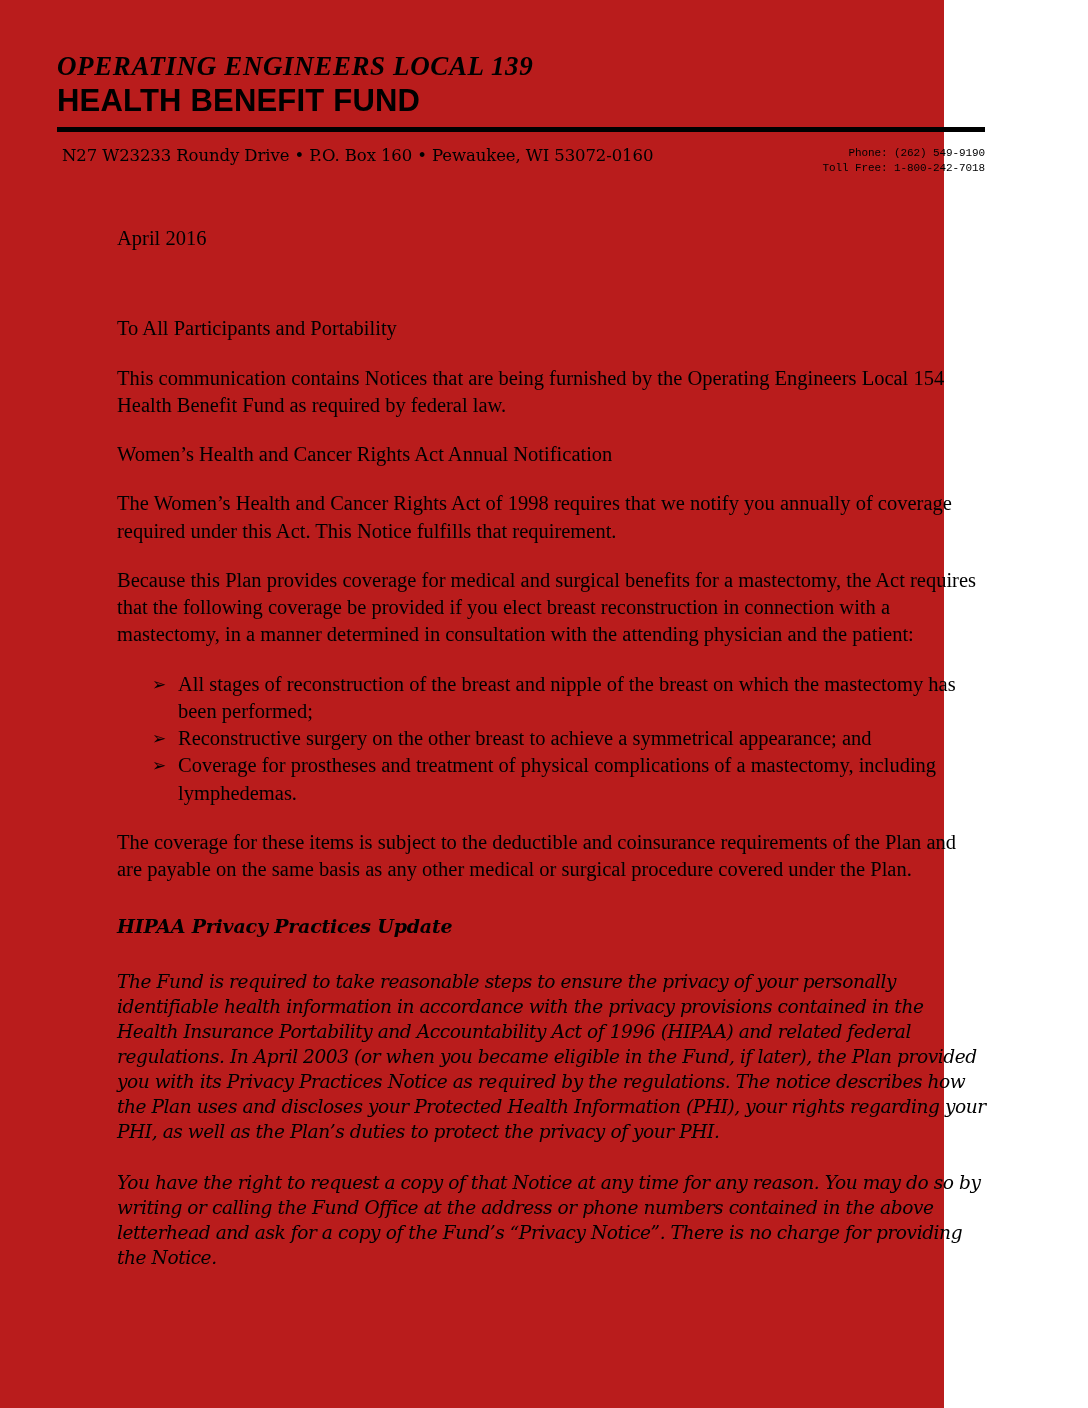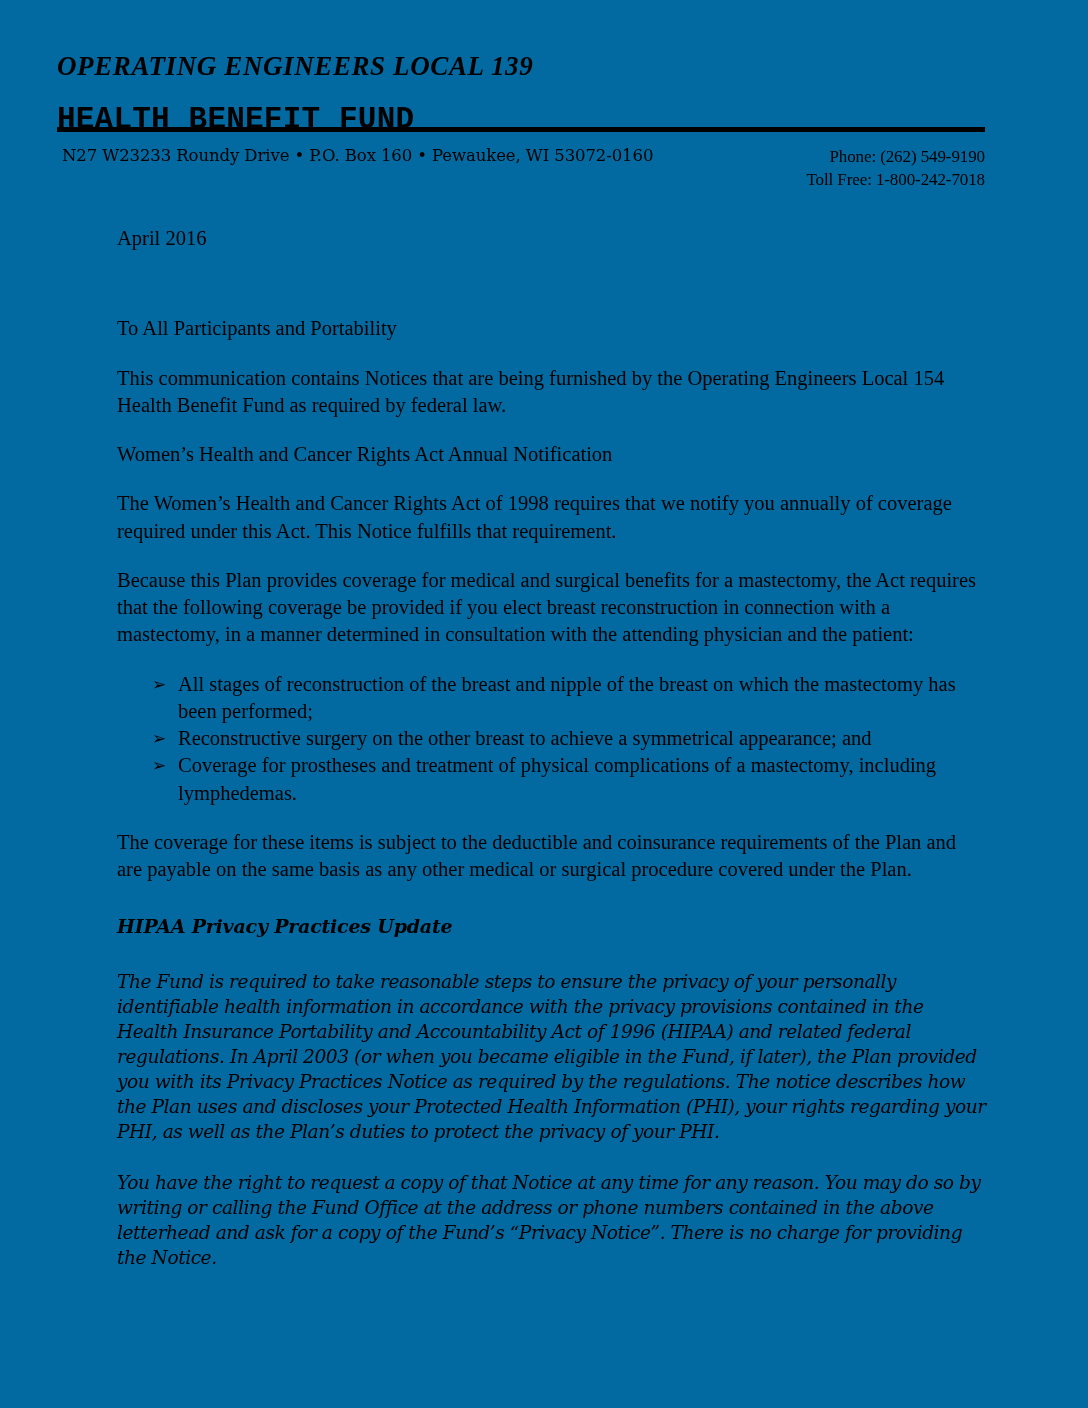--- a/index.html
+++ b/index.html
@@ -12,48 +12,48 @@
     height: 1408px;
     position: relative;
     font-family: "Liberation Serif", "DejaVu Serif", serif;
     color: #000000;
     overflow: hidden;
   }
 
   .page {
     position: absolute;
     left: 0; top: 0;
-    width: 1088px;
+    width: 944px;
     height: 1408px;
-    background: #0369a1;
+    background: #b91c1c;
   }
 
   
   .letterhead {
     position: absolute;
     left: 57px;
     top: 52px;
     width: 928px;
   }
   .lh-org {
     font-family: "Liberation Serif", "DejaVu Serif", serif;
     font-weight: bold;
     font-style: italic;
     font-size: 27px;
     letter-spacing: 0.6px;
     line-height: 1.08;
     white-space: nowrap;
   }
   .lh-fund {
-    font-family: Liberation Mono, monospace;
+    font-family: Liberation Sans, sans-serif;
     font-weight: bold;
     font-size: 31px;
     letter-spacing: 0.2px;
     line-height: 1.15;
-    margin-top: 21px;
+    margin-top: 2px;
     white-space: nowrap;
   }
   .lh-rule {
     position: absolute;
     left: 57px;
     top: 127px;
     width: 928px;
     height: 5px;
     background: #000000;
   }
@@ -71,22 +71,22 @@
     font-family: "DejaVu Serif", "Liberation Serif", serif;
     font-size: 16.5px;
     letter-spacing: -0.1px;
     white-space: nowrap;
   }
   .lh-phones {
     position: absolute;
     right: 0;
     top: 0;
     text-align: right;
-    font-family: Liberation Serif, serif;
-    font-size: 17px;
+    font-family: Liberation Mono, monospace;
+    font-size: 11px;
     line-height: 1.35;
     letter-spacing: -0.1px;
   }
   .lh-phones div { white-space: nowrap; }
 
   
   .body-area {
     position: absolute;
     left: 117px;
     top: 225px;

